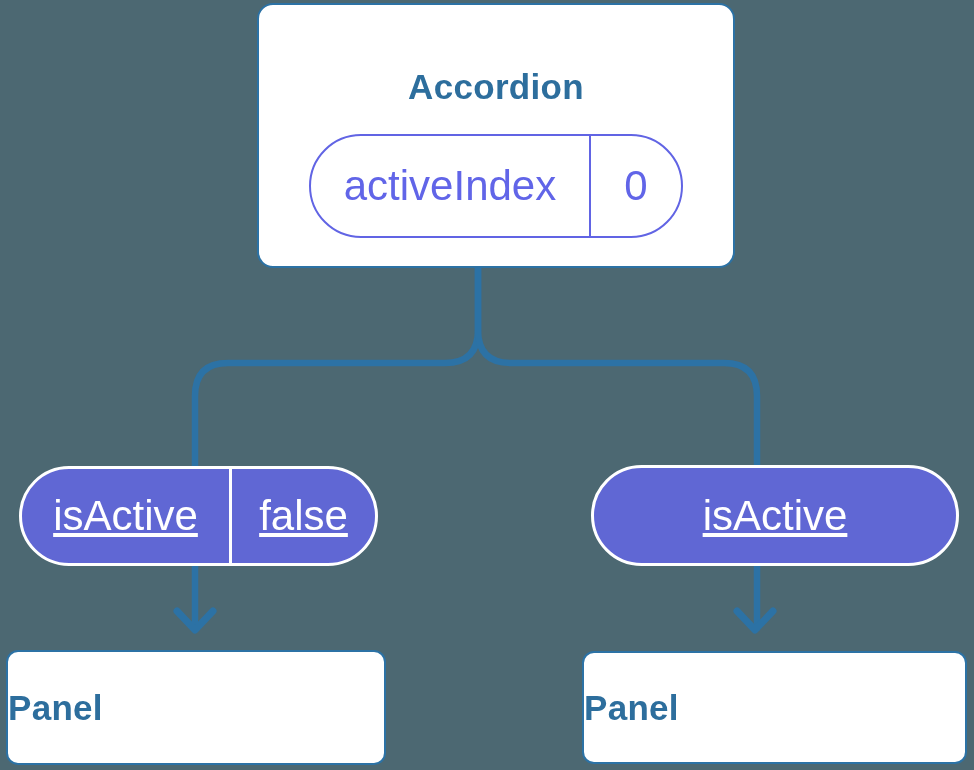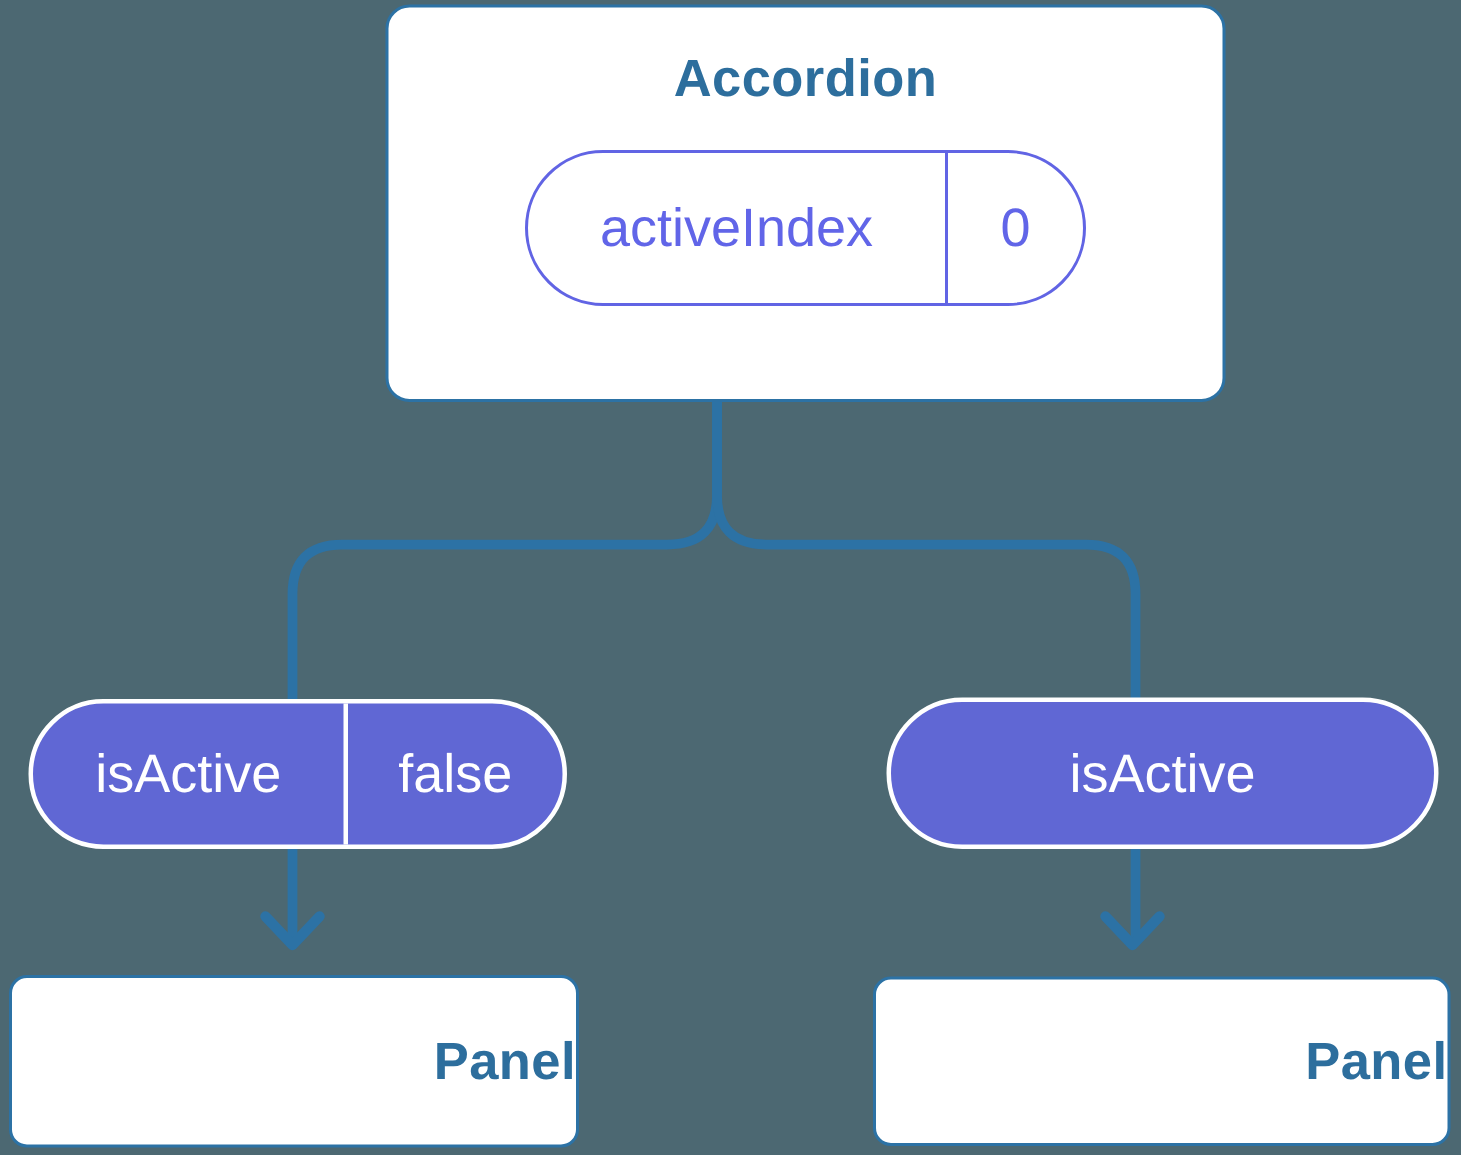--- a/index.html
+++ b/index.html
@@ -37,50 +37,50 @@
   
   .node {
     position: absolute;
     background: var(--node-bg);
     border: 2.5px solid var(--line-blue);
     box-sizing: border-box;
     z-index: 2;
   }
   .accordion-node {
     left: 257px; top: 3px;
-    width: 560px; height: 265px;
+    width: 478px; height: 265px;
     border-radius: 16px;
     display: flex;
     flex-direction: column;
     align-items: center;
-    padding-top: 30px;
+    padding-top: 64px;
   }
   .node-title {
     color: var(--text-blue);
     font-size: 35px;
     font-weight: 600;
     line-height: 1;
     letter-spacing: 0.3px;
   }
   .panel-node {
     display: flex;
     align-items: center;
-    justify-content: flex-end;
+    justify-content: flex-start;
     border-radius: 12px;
   }
   .panel-left  { left: 6px;   top: 650px; width: 380px; height: 115px; }
   .panel-right { left: 582px; top: 651px; width: 385px; height: 113px; }
 
   
   .state-pill {
     display: flex;
     align-items: stretch;
     box-sizing: border-box;
     z-index: 3;
-    font-size: 36px;
+    font-size: 42px;
     line-height: 1;
   }
   .pill-key, .pill-value {
     display: flex;
     align-items: center;
     justify-content: center;
   }
   .pill-key { flex: 1; }
 
   
@@ -98,20 +98,21 @@
     border-left: 2px solid var(--purple-line);
   }
 
   
   .state-pill.solid {
     position: absolute;
     background: var(--pill-fill);
     border: 3px solid var(--pill-text);
     border-radius: 52px;
     color: var(--pill-text);
+    text-decoration: underline;
   }
   .state-pill.solid .pill-value {
     border-left: 3px solid var(--pill-text);
   }
   .pill-left {
     left: 19px; top: 466px;
     width: 359px; height: 100px;
   }
   .pill-left .pill-value { width: 143px; }
   .pill-right {

